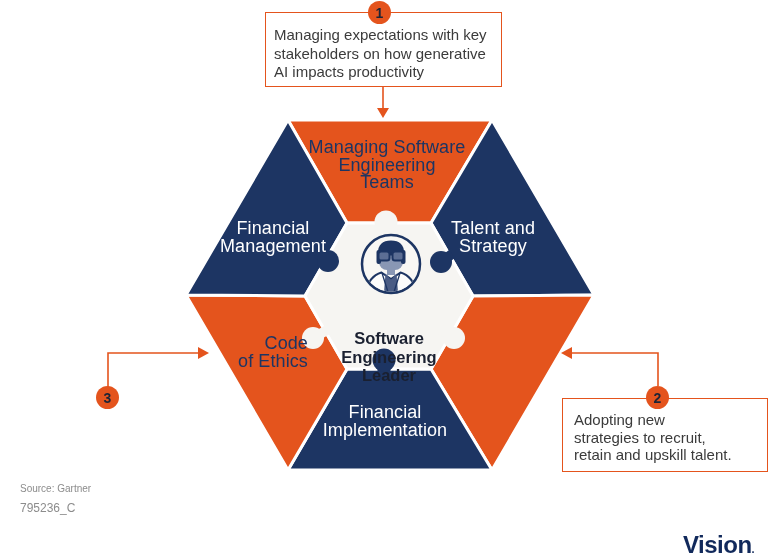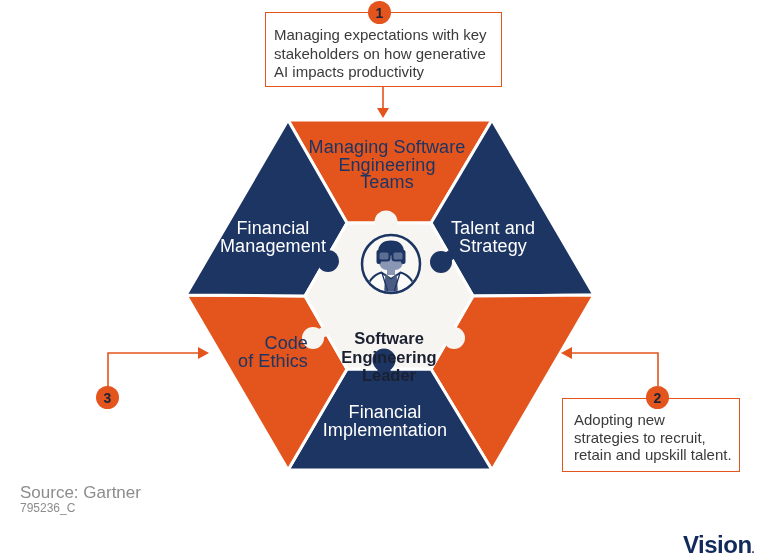--- a/index.html
+++ b/index.html
@@ -22,36 +22,36 @@
   }
   .callout{
     position:absolute;border:1.5px solid #E4541D;background:#fff;
     box-sizing:border-box;z-index:2;
   }
   .callout-text{
     white-space:pre-line;color:#3B3B3B;font-size:15px;line-height:18px;
   }
   .callout-1{left:265px;top:12px;width:237px;height:75px;padding:13px 6px 4px 8px;}
   .callout-1 .callout-text{line-height:18.5px;}
-  .callout-2{left:562px;top:398px;width:178px;height:74px;padding:12px 0 0 11px;}
+  .callout-2{left:562px;top:398px;width:206px;height:74px;padding:12px 0 0 11px;}
   .callout-2 .callout-text{line-height:17.5px;}
   .callout-3{left:21px;top:398px;width:182px;height:74px;padding:12px 0 0 16px;}
   .callout-3 .callout-text{line-height:18px;}
   .badge{
     position:absolute;width:23px;height:23px;border-radius:50%;
     background:#E4541D;color:#1C2436;font-weight:700;font-size:14px;
     display:flex;align-items:center;justify-content:center;z-index:3;
   }
   .badge-1{left:368px;top:1px;}
   .badge-2{left:646px;top:386px;}
   .badge-3{left:96px;top:386px;}
   .source-line{
     position:absolute;left:20px;color:#8C8C8C;z-index:2;
   }
-  .source-text{top:483px;font-size:17px;}
+  .source-text{top:483px;font-size:10px;}
   .doc-id{top:501px;font-size:12px;text-align:center;}
   .logo{
     position:absolute;left:683px;top:531px;z-index:2;
     color:#11295B;font-weight:700;font-size:24px;letter-spacing:-.5px;
   }
   .logo-mark{font-size:11px;font-weight:700;}
 </style>
 </head>
 <body>
 

